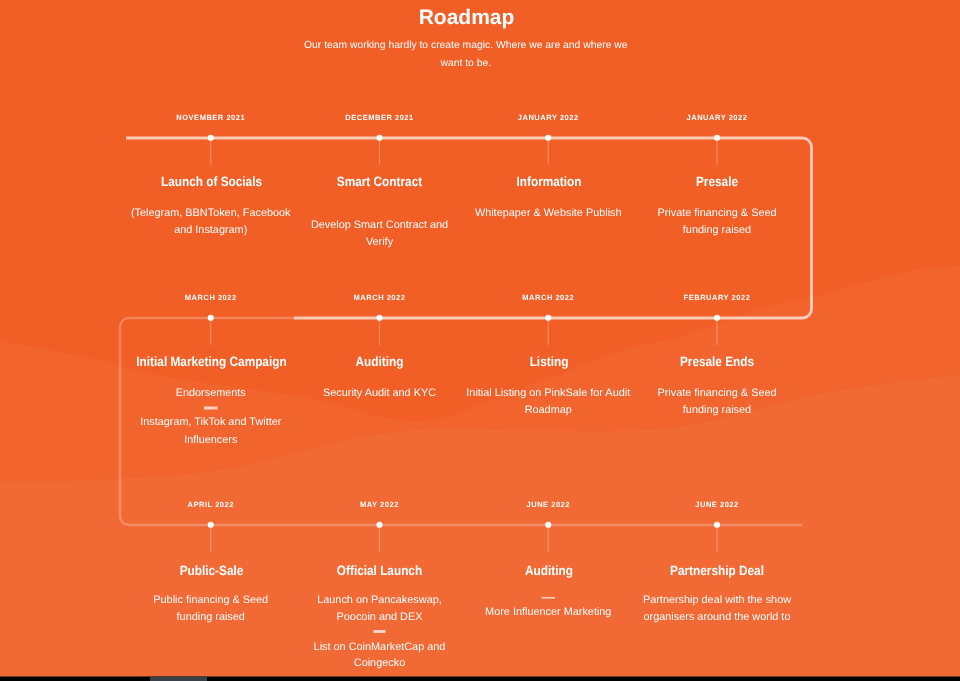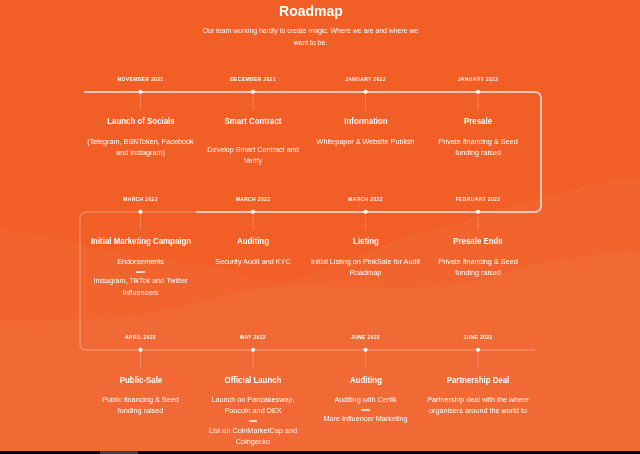--- a/index.html
+++ b/index.html
@@ -160,30 +160,29 @@
       <div>Poocoin and DEX</div>
       <span class="dash"></span>
       <div>List on CoinMarketCap and</div>
       <div>Coingecko</div>
     </div>
     <div class="col" style="left:295.5px;top:333.5px">
       <div class="dateLabel">JUNE 2022</div>
     </div>
     <div class="col cardTitle" style="left:295.5px;top:374.5px">Auditing</div>
     <div class="col cardBody" style="left:295.5px;top:394px">
-      <div>Auditing with Certik</div>
       <span class="dash"></span>
       <div>More Influencer Marketing</div>
     </div>
     <div class="col" style="left:408px;top:333.5px">
       <div class="dateLabel">JUNE 2022</div>
     </div>
     <div class="col cardTitle" style="left:408px;top:374.5px">Partnership Deal</div>
     <div class="col cardBody" style="left:408px;top:394px">
-      <div>Partnership deal with the where</div>
+      <div>Partnership deal with the show</div>
       <div>organisers around the world to</div>
     </div>
   </div>
 
   <div class="scrollbar">
     <div class="thumb"></div>
   </div>
 
 </div>
 

